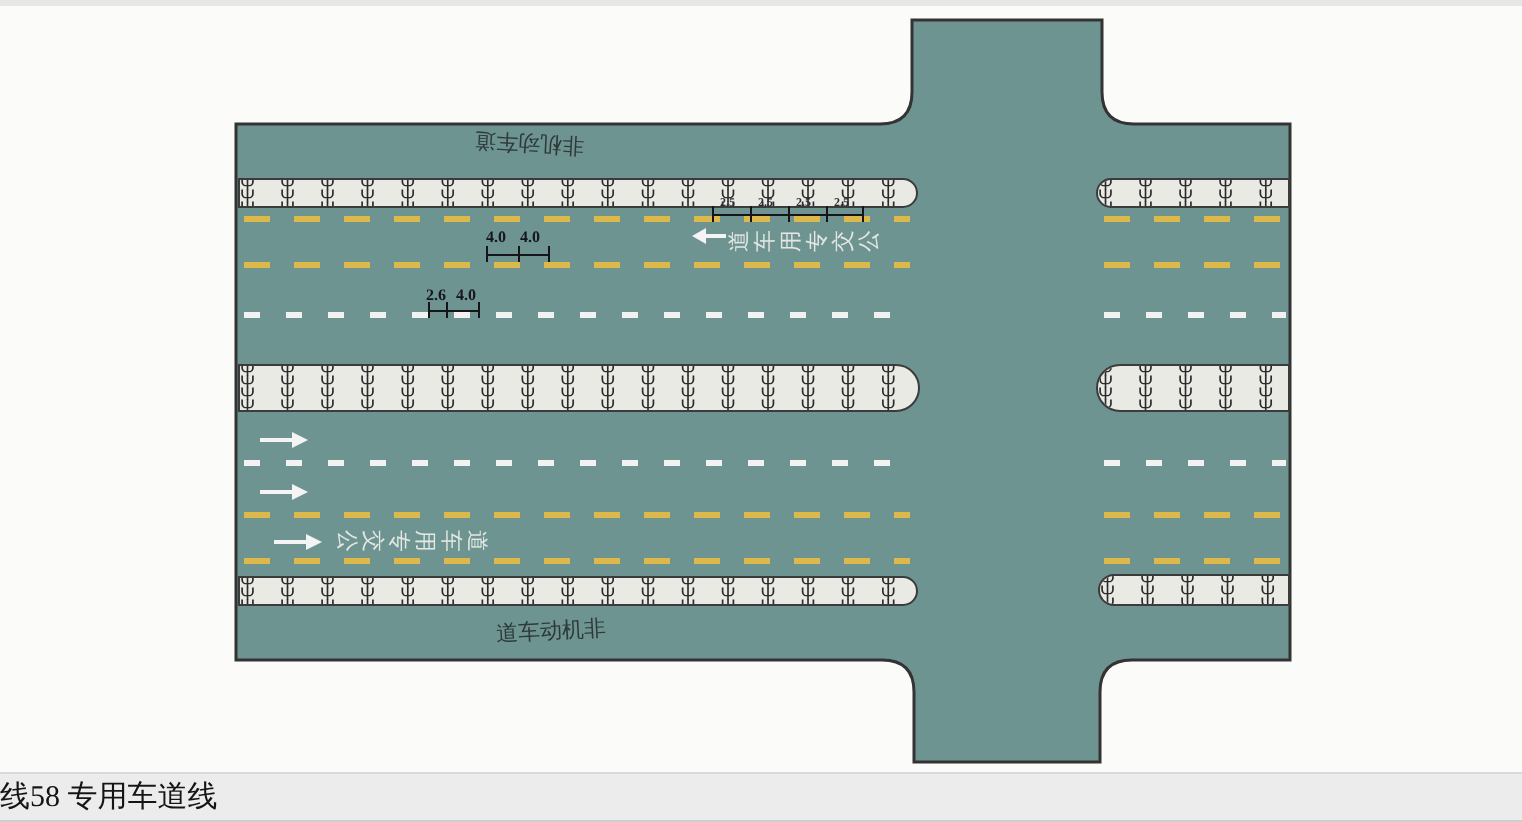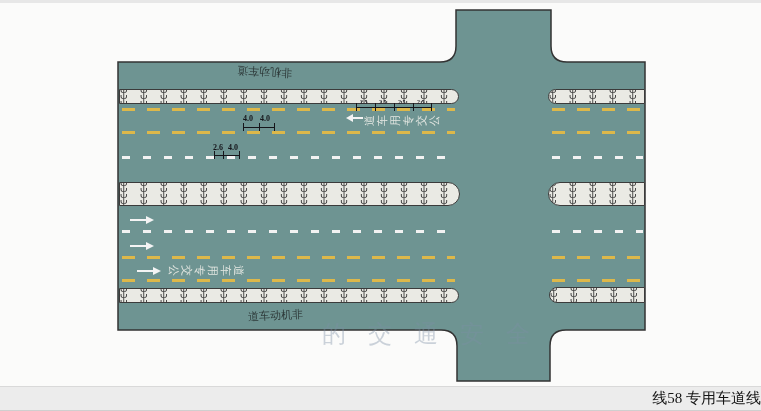--- a/index.html
+++ b/index.html
@@ -41,21 +41,21 @@
   .ruler .tick{position:absolute;top:0;width:1px;height:8px;background:#15151a;}
   .dimlabel{position:absolute;z-index:3;font-size:8px;color:#15151a;white-space:nowrap;
           font-family:"Liberation Serif",serif;font-weight:bold;}
   .dimlabel.tiny{font-size:6px;color:#2a2a30;}
   
   #watermark{position:absolute;z-index:4;font-family:"Liberation Serif",serif;font-size:24px;
           letter-spacing:22px;color:#7d8fa5;opacity:0.38;white-space:nowrap;}
   
   #caption-bar{position:absolute;left:0;top:386px;width:761px;height:25px;background:#ececec;
           border-top:1px solid #d9d9d9;border-bottom:1px solid #cfcfcf;box-sizing:border-box;
-          z-index:6;display:flex;align-items:center;justify-content:flex-end;}
+          z-index:6;display:flex;align-items:center;justify-content:flex-start;}
   #caption-bar .caption-text{font-family:"Liberation Serif",serif;font-size:15px;color:#151515;}
 </style>
 </head>
 <body>
 
 <div id="screen">
   <div class="page-top-strip"></div>
 
   <svg id="road-svg" width="761" height="411">
     <path d="M118,62 H440 Q456,62 456,46 V10 H551 V46 Q551,62 567,62 H645 V330 H566 Q550,330 550,346 V381 H457 V346 Q457,330 441,330 H118 Z" fill="#6e9492" stroke="#333333" stroke-width="1.5"></path>
@@ -126,18 +126,17 @@
   <span class="dimlabel tiny" style="left:398px;top:99px;">2.5</span>
   <span class="dimlabel tiny" style="left:417px;top:99px;">2.5</span>
   <div class="ruler" style="left:356px;top:103px;width:76px;">
     <i class="tick" style="left:0;"></i>
       <i class="tick" style="left:19px;"></i>
       <i class="tick" style="left:38px;"></i>
     <i class="tick" style="left:57px;"></i>
       <i class="tick" style="right:0;"></i>
   </div>
 
-  <div id="watermark" style="left:322px;top:318px;">的交通安全</div>
 
   <div id="caption-bar">
     <span class="caption-text">线58 专用车道线</span>
   </div>
 </div>
 
 </body></html>

